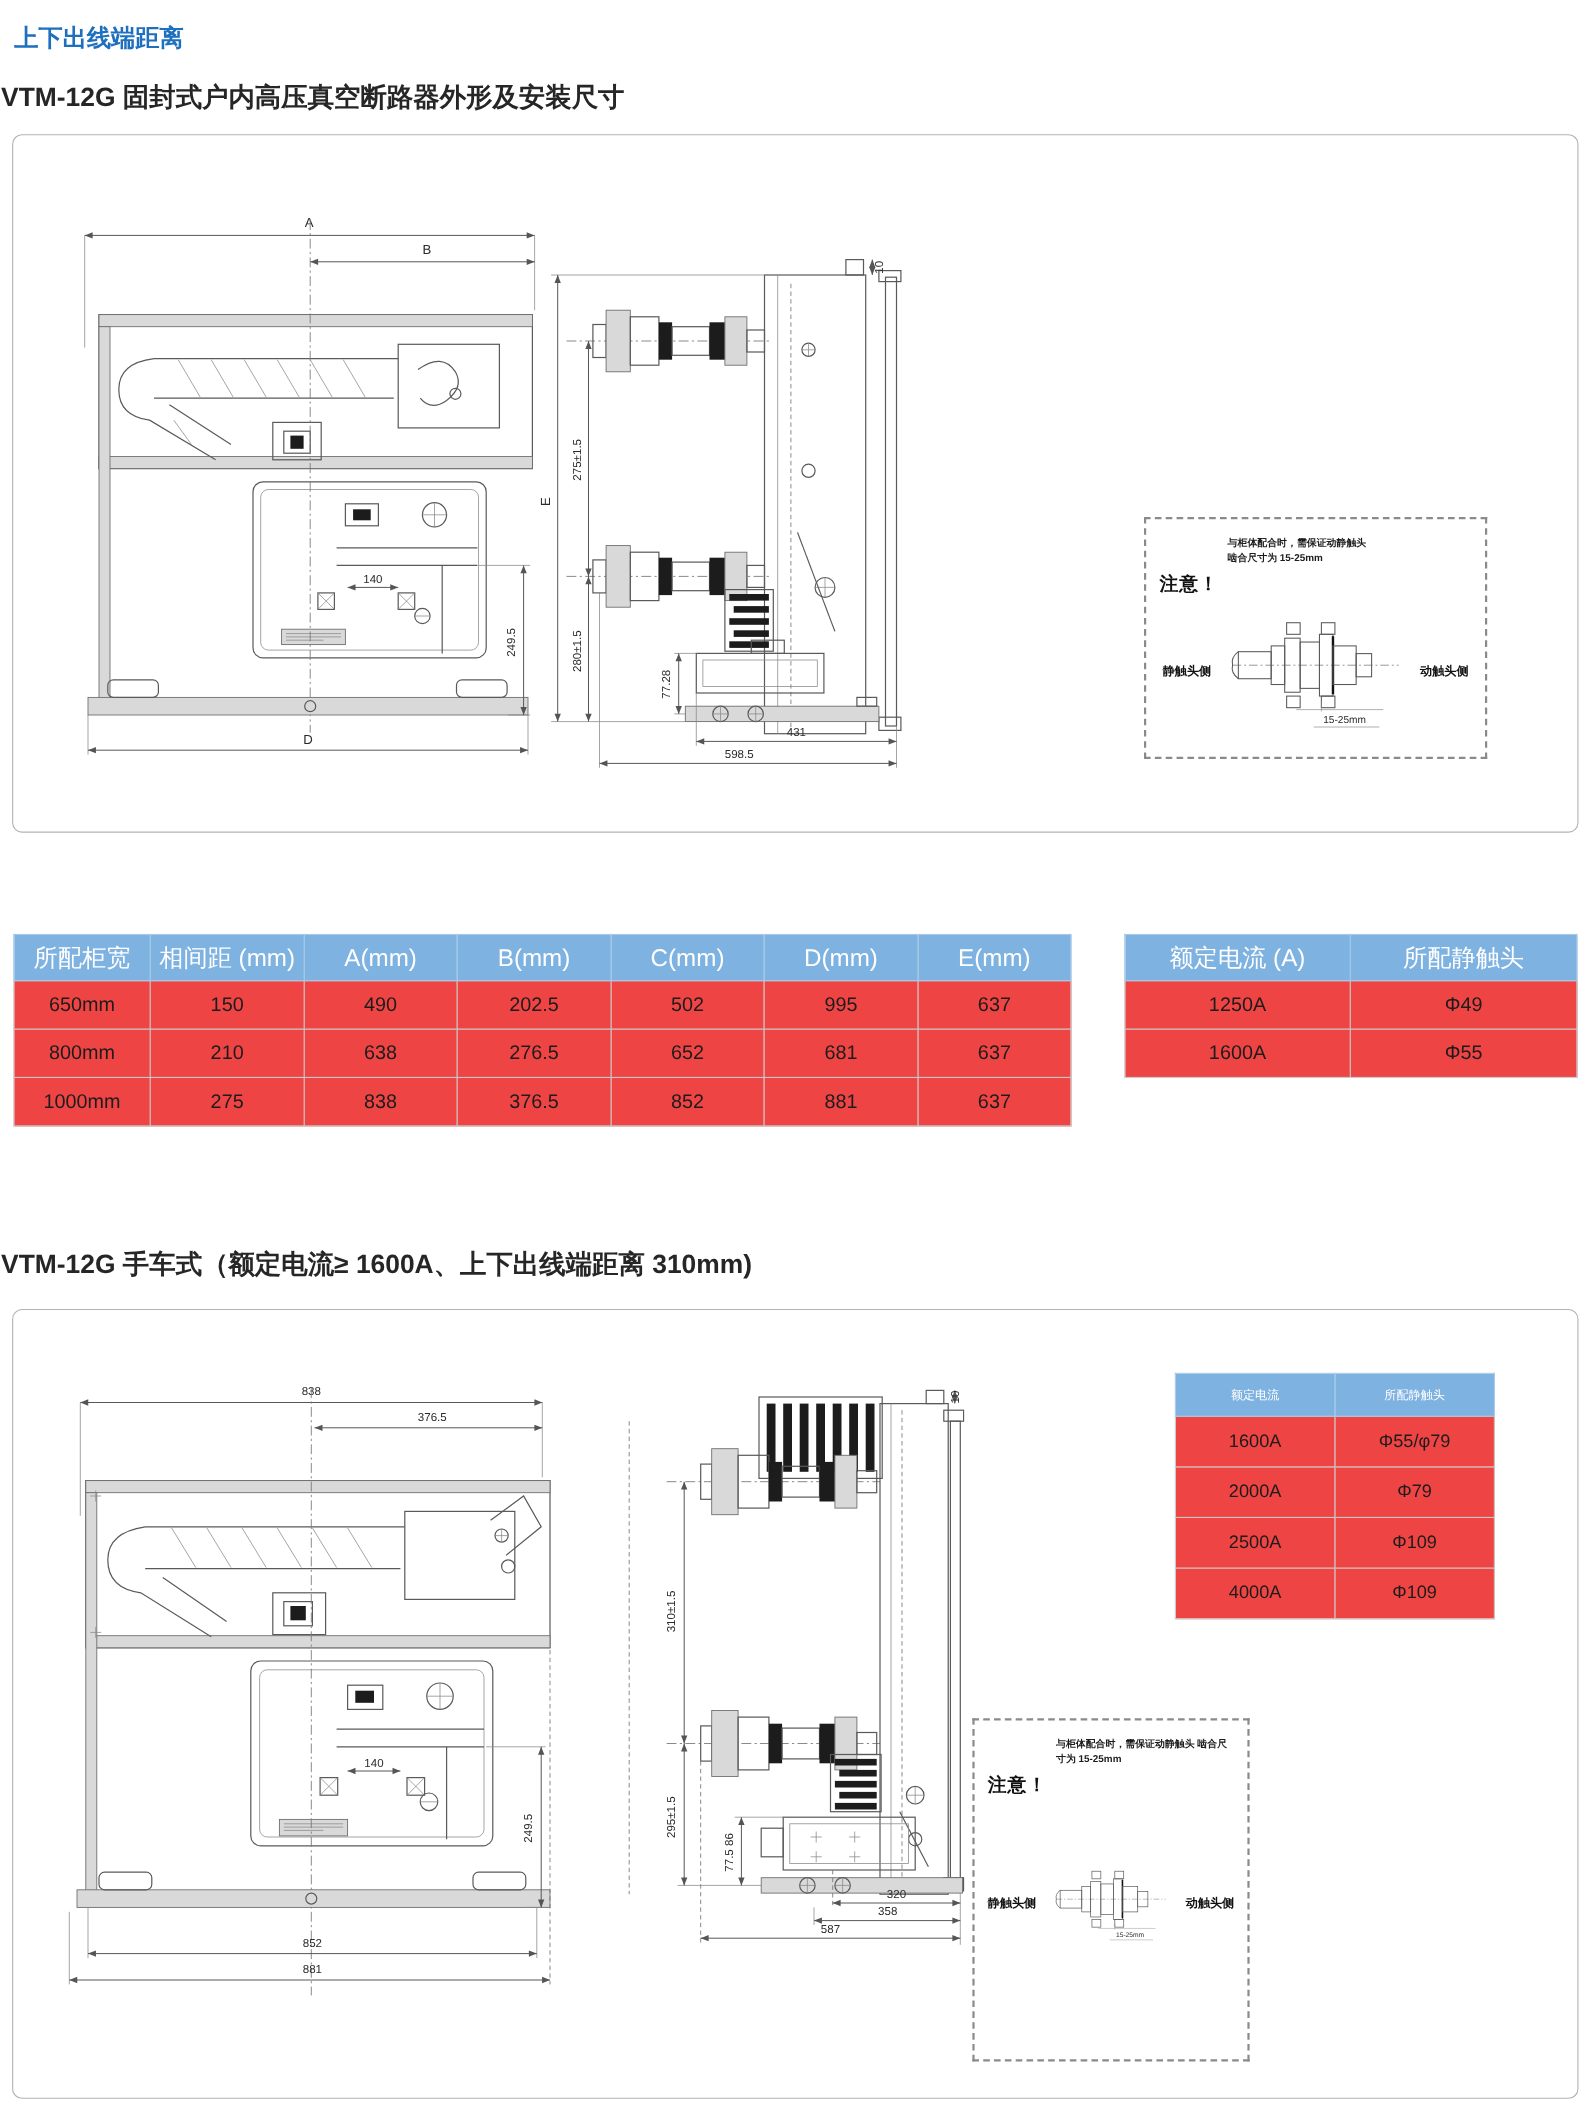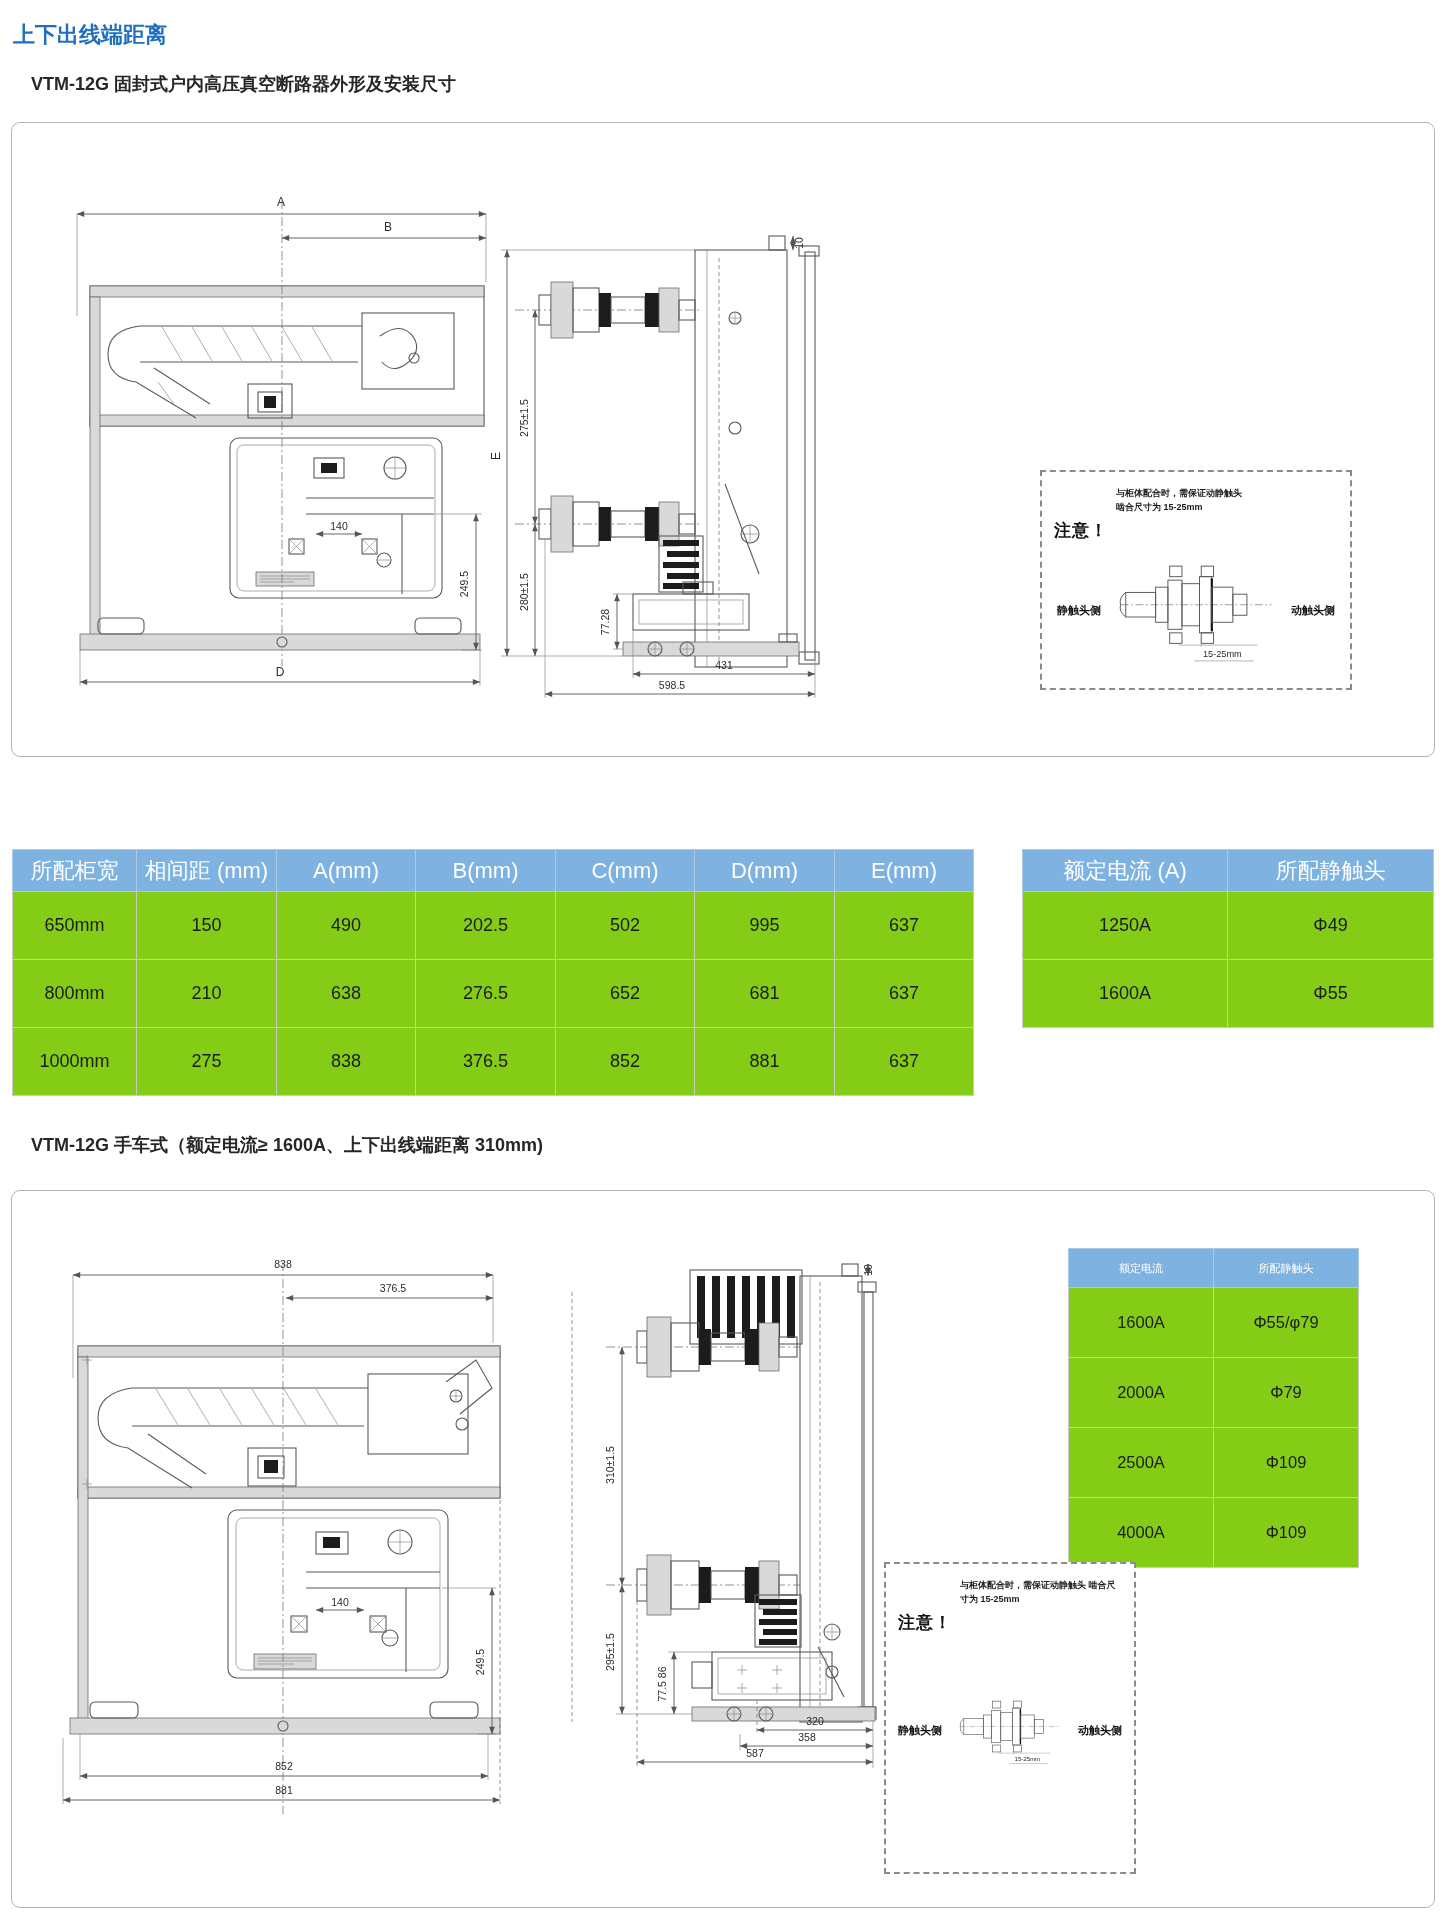--- a/index.html
+++ b/index.html
@@ -1,33 +1,33 @@
 <!DOCTYPE html>
 <html style="--accent: #1e70bf; --table-header-bg: #7eb2e0; --table-header-text: #ffffff;"><head>
 <meta charset="utf-8">
 <style>
   html,body{margin:0;padding:0;background:#ffffff;}
   body{position:relative;width:1447px;height:1914px;font-family:"Liberation Sans",sans-serif;overflow:hidden;}
 
   .page-title{position:absolute;left:13px;top:20px;font-size:22px;font-weight:700;color:var(--accent,#1e70bf);}
-  .subtitle{position:absolute;left:31px;font-size:18px;font-weight:600;color:#262626;}
+  .subtitle{position:absolute;left:1px;font-size:24px;font-weight:600;color:#262626;}
   .sub1{top:72px;}
   .sub2{top:1133px;}
 
   .frame{position:absolute;border:1px solid #b3b3b3;border-radius:9px;background:#fff;}
   .frame1{left:11px;top:122px;width:1422px;height:633px;}
   .frame2{left:11px;top:1190px;width:1422px;height:716px;}
 
   .dwg{position:absolute;}
 
   
   table.dim-table{position:absolute;border-collapse:collapse;table-layout:fixed;background:#fff;}
   table.dim-table th{background:var(--table-header-bg,#7eb2e0);color:var(--table-header-text,#fff);
     font-weight:400;font-size:22px;border:1px solid #a9c9e6;height:41px;padding:0;}
-  table.dim-table td{border:1px solid #c9c9c9;font-size:18px;color:#1c1c1c;text-align:center;height:43px;padding:12px;background:#84cc16;}
+  table.dim-table td{border:1px solid #c9c9c9;font-size:18px;color:#1c1c1c;text-align:center;height:43px;padding:0;background:#ef4444;}
   table.t3 th{height:38px;font-size:11px;}
   table.t3 td{height:45px;font-size:16.5px;}
 
   
   .note-box{position:absolute;border:2px dashed #8a8a8a;background:#fff;box-sizing:border-box;padding:12px 12px 6px 12px;}
   .note-head{display:flex;align-items:flex-start;}
   .note-title{font-size:17px;font-weight:700;color:#111;white-space:nowrap;letter-spacing:1px;margin-top:35px;}
   .note-lines{font-size:9px;font-weight:700;color:#1c1c1c;line-height:1.6;margin-left:8px;margin-top:2px;}
   .note-mid{display:flex;align-items:center;justify-content:center;gap:16px;margin-top:4px;}
   .note-side{font-size:11px;font-weight:700;color:#111;white-space:nowrap;}

